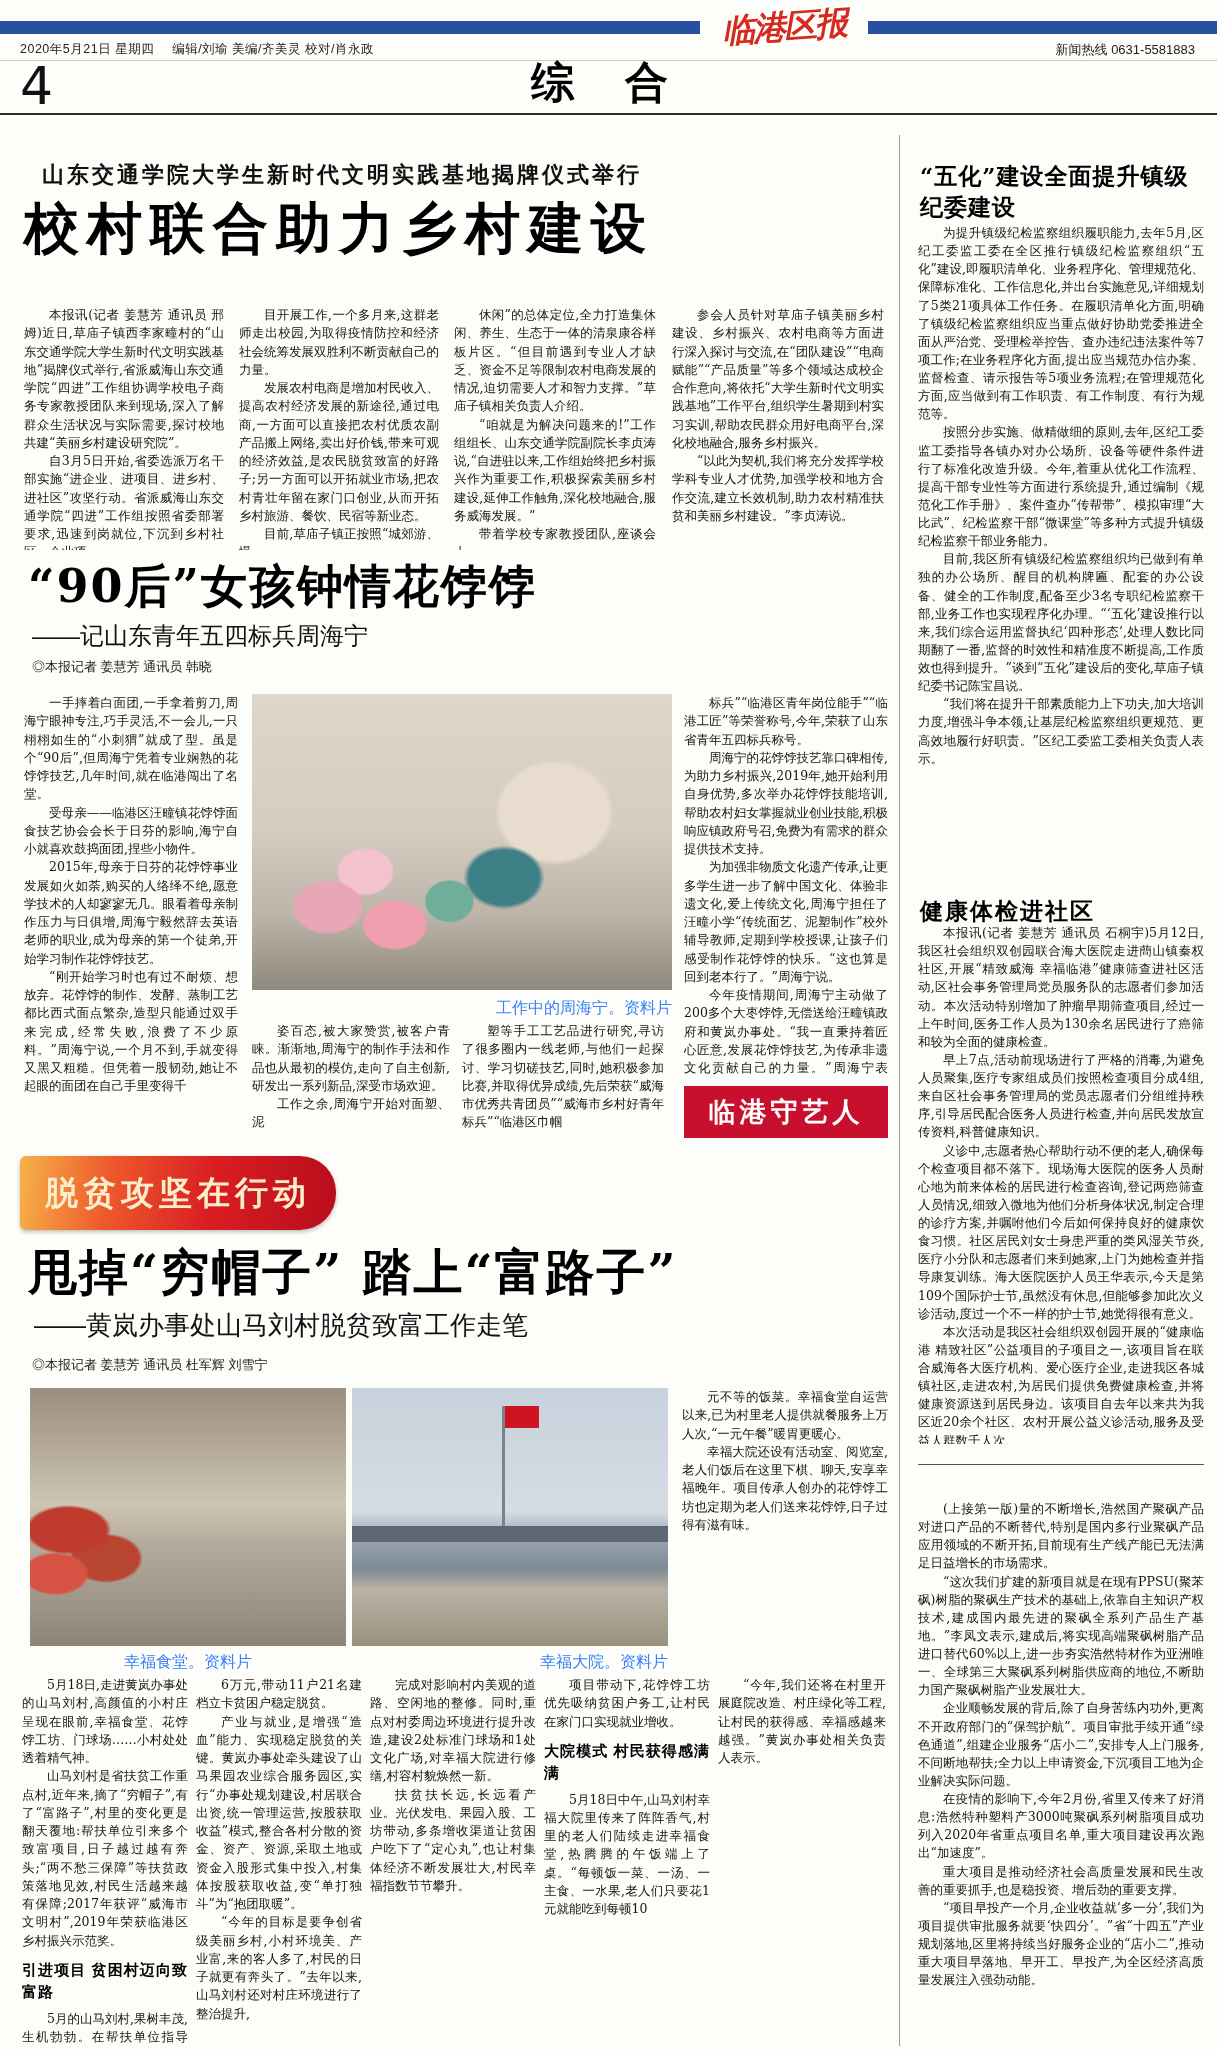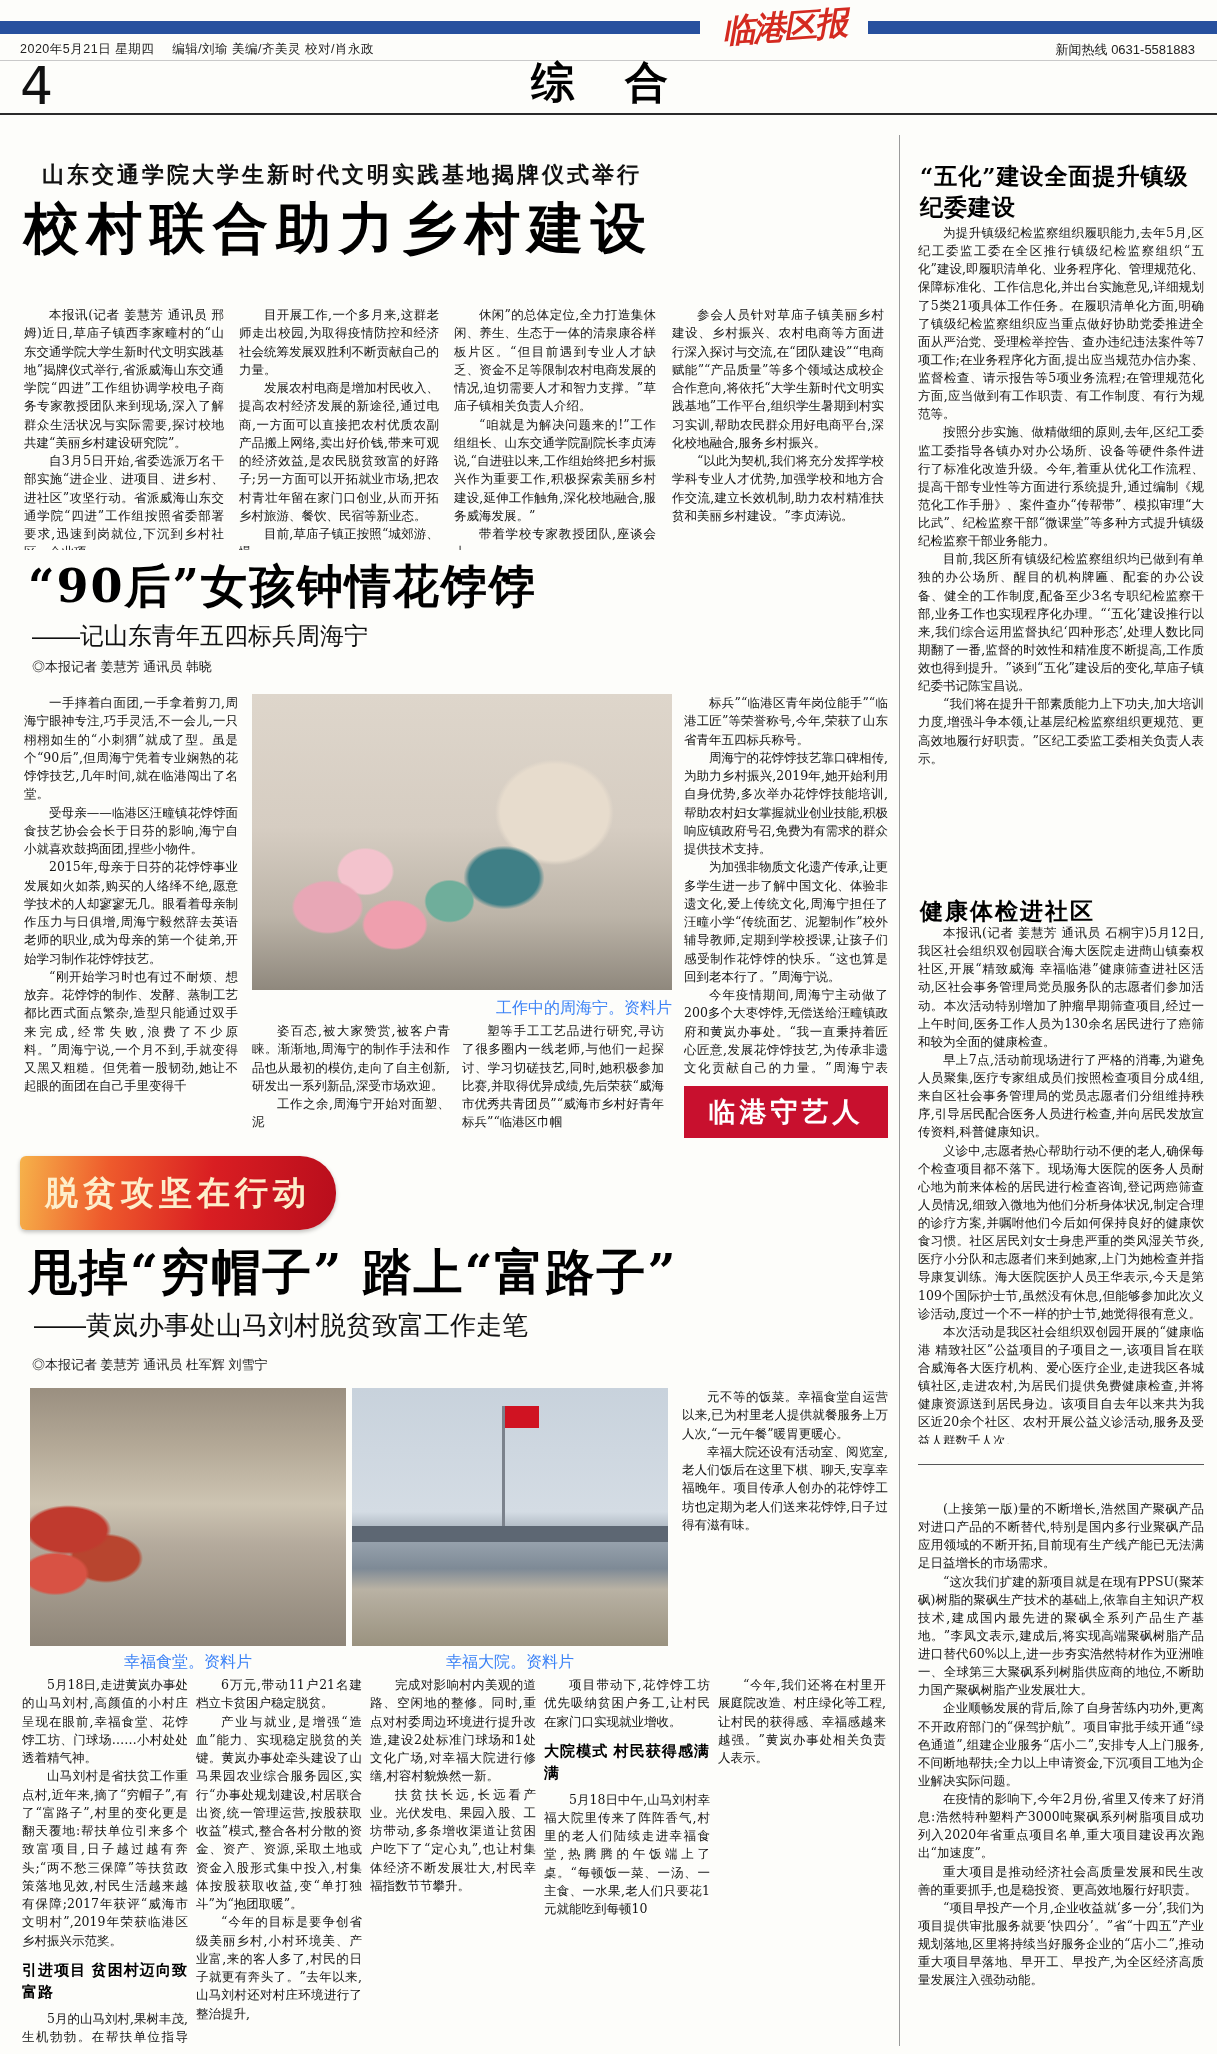--- a/index.html
+++ b/index.html
@@ -60,21 +60,21 @@
       linear-gradient(180deg,#9a8f80 0%,#b3a896 22%,#cdc4b2 45%,#b5ab9d 60%,#8e8578 100%);}
   .photo-yard{left:352px;top:1388px;width:316px;height:258px;
     background:
       linear-gradient(180deg,#c8d2dc 0%,#d4dce4 48%,#9aa5b0 58%,#7e8a96 70%,#b9b2a4 78%,#9a927f 100%);}
   .flagpole{position:absolute;left:150px;top:18px;width:3px;height:130px;background:#7b828c;}
   .flag{position:absolute;left:153px;top:18px;width:34px;height:22px;background:#d01322;}
   .roofband{position:absolute;left:0;top:138px;width:316px;height:16px;background:#5d6773;}
   .photo-caption{position:absolute;font-size:16px;color:#3b82f6;font-family:"Liberation Sans",sans-serif;}
   .cap-zhou{left:252px;top:998px;width:420px;text-align:right;}
   .cap-canteen{left:30px;top:1652px;width:316px;text-align:center;}
-  .cap-yard{left:352px;top:1652px;width:316px;text-align:center;}
+  .cap-yard{left:352px;top:1652px;width:316px;text-align:right;}
 
   
   .artisan-badge{position:absolute;left:684px;top:1086px;width:204px;height:52px;
     background:#c8102e;color:#fff;font-weight:bold;font-size:27px;letter-spacing:4px;
     display:flex;align-items:center;justify-content:center;font-family:"DejaVu Serif",serif;}
   .poverty-banner{position:absolute;left:20px;top:1156px;width:316px;height:74px;
     background:linear-gradient(97deg,#f6b24a 0%,#ee5a2c 28%,#d91e22 60%,#b80d1c 100%);
     border-radius:6px 36px 36px 6px;display:flex;align-items:center;justify-content:center;
     color:#fdeecb;font-weight:bold;font-size:33px;letter-spacing:5px;
     font-family:"DejaVu Serif",serif;box-shadow:0 2px 4px rgba(0,0,0,.25);}
@@ -218,17 +218,17 @@
       <p>早上7点,活动前现场进行了严格的消毒,为避免人员聚集,医疗专家组成员们按照检查项目分成4组,来自区社会事务管理局的党员志愿者们分组维持秩序,引导居民配合医务人员进行检查,并向居民发放宣传资料,科普健康知识。</p>
       <p>义诊中,志愿者热心帮助行动不便的老人,确保每个检查项目都不落下。现场海大医院的医务人员耐心地为前来体检的居民进行检查咨询,登记两癌筛查人员情况,细致入微地为他们分析身体状况,制定合理的诊疗方案,并嘱咐他们今后如何保持良好的健康饮食习惯。社区居民刘女士身患严重的类风湿关节炎,医疗小分队和志愿者们来到她家,上门为她检查并指导康复训练。海大医院医护人员王华表示,今天是第109个国际护士节,虽然没有休息,但能够参加此次义诊活动,度过一个不一样的护士节,她觉得很有意义。</p>
       <p>本次活动是我区社会组织双创园开展的“健康临港 精致社区”公益项目的子项目之一,该项目旨在联合威海各大医疗机构、爱心医疗企业,走进我区各城镇社区,走进农村,为居民们提供免费健康检查,并将健康资源送到居民身边。该项目自去年以来共为我区近20余个社区、农村开展公益义诊活动,服务及受益人群数千人次。</p>
     </div>
   <div class="sb-divider"></div>
   <div class="sb-body sb3">
       <p>(上接第一版)量的不断增长,浩然国产聚砜产品对进口产品的不断替代,特别是国内多行业聚砜产品应用领域的不断开拓,目前现有生产线产能已无法满足日益增长的市场需求。</p>
       <p>“这次我们扩建的新项目就是在现有PPSU(聚苯砜)树脂的聚砜生产技术的基础上,依靠自主知识产权技术,建成国内最先进的聚砜全系列产品生产基地。”李凤文表示,建成后,将实现高端聚砜树脂产品进口替代60%以上,进一步夯实浩然特材作为亚洲唯一、全球第三大聚砜系列树脂供应商的地位,不断助力国产聚砜树脂产业发展壮大。</p>
       <p>企业顺畅发展的背后,除了自身苦练内功外,更离不开政府部门的“保驾护航”。项目审批手续开通“绿色通道”,组建企业服务“店小二”,安排专人上门服务,不间断地帮扶;全力以上申请资金,下沉项目工地为企业解决实际问题。</p>
       <p>在疫情的影响下,今年2月份,省里又传来了好消息:浩然特种塑料产3000吨聚砜系列树脂项目成功列入2020年省重点项目名单,重大项目建设再次跑出“加速度”。</p>
-      <p>重大项目是推动经济社会高质量发展和民生改善的重要抓手,也是稳投资、更高效地履行好职责。</p>
+      <p>重大项目是推动经济社会高质量发展和民生改善的重要抓手,也是稳投资、增后劲的重要支撑。</p>
       <p>“项目早投产一个月,企业收益就‘多一分’,我们为项目提供审批服务就要‘快四分’。”省“十四五”产业规划落地,区里将持续当好服务企业的“店小二”,推动重大项目早落地、早开工、早投产,为全区经济高质量发展注入强劲动能。</p>
     </div>
 
 </div>
 
 </body></html>

